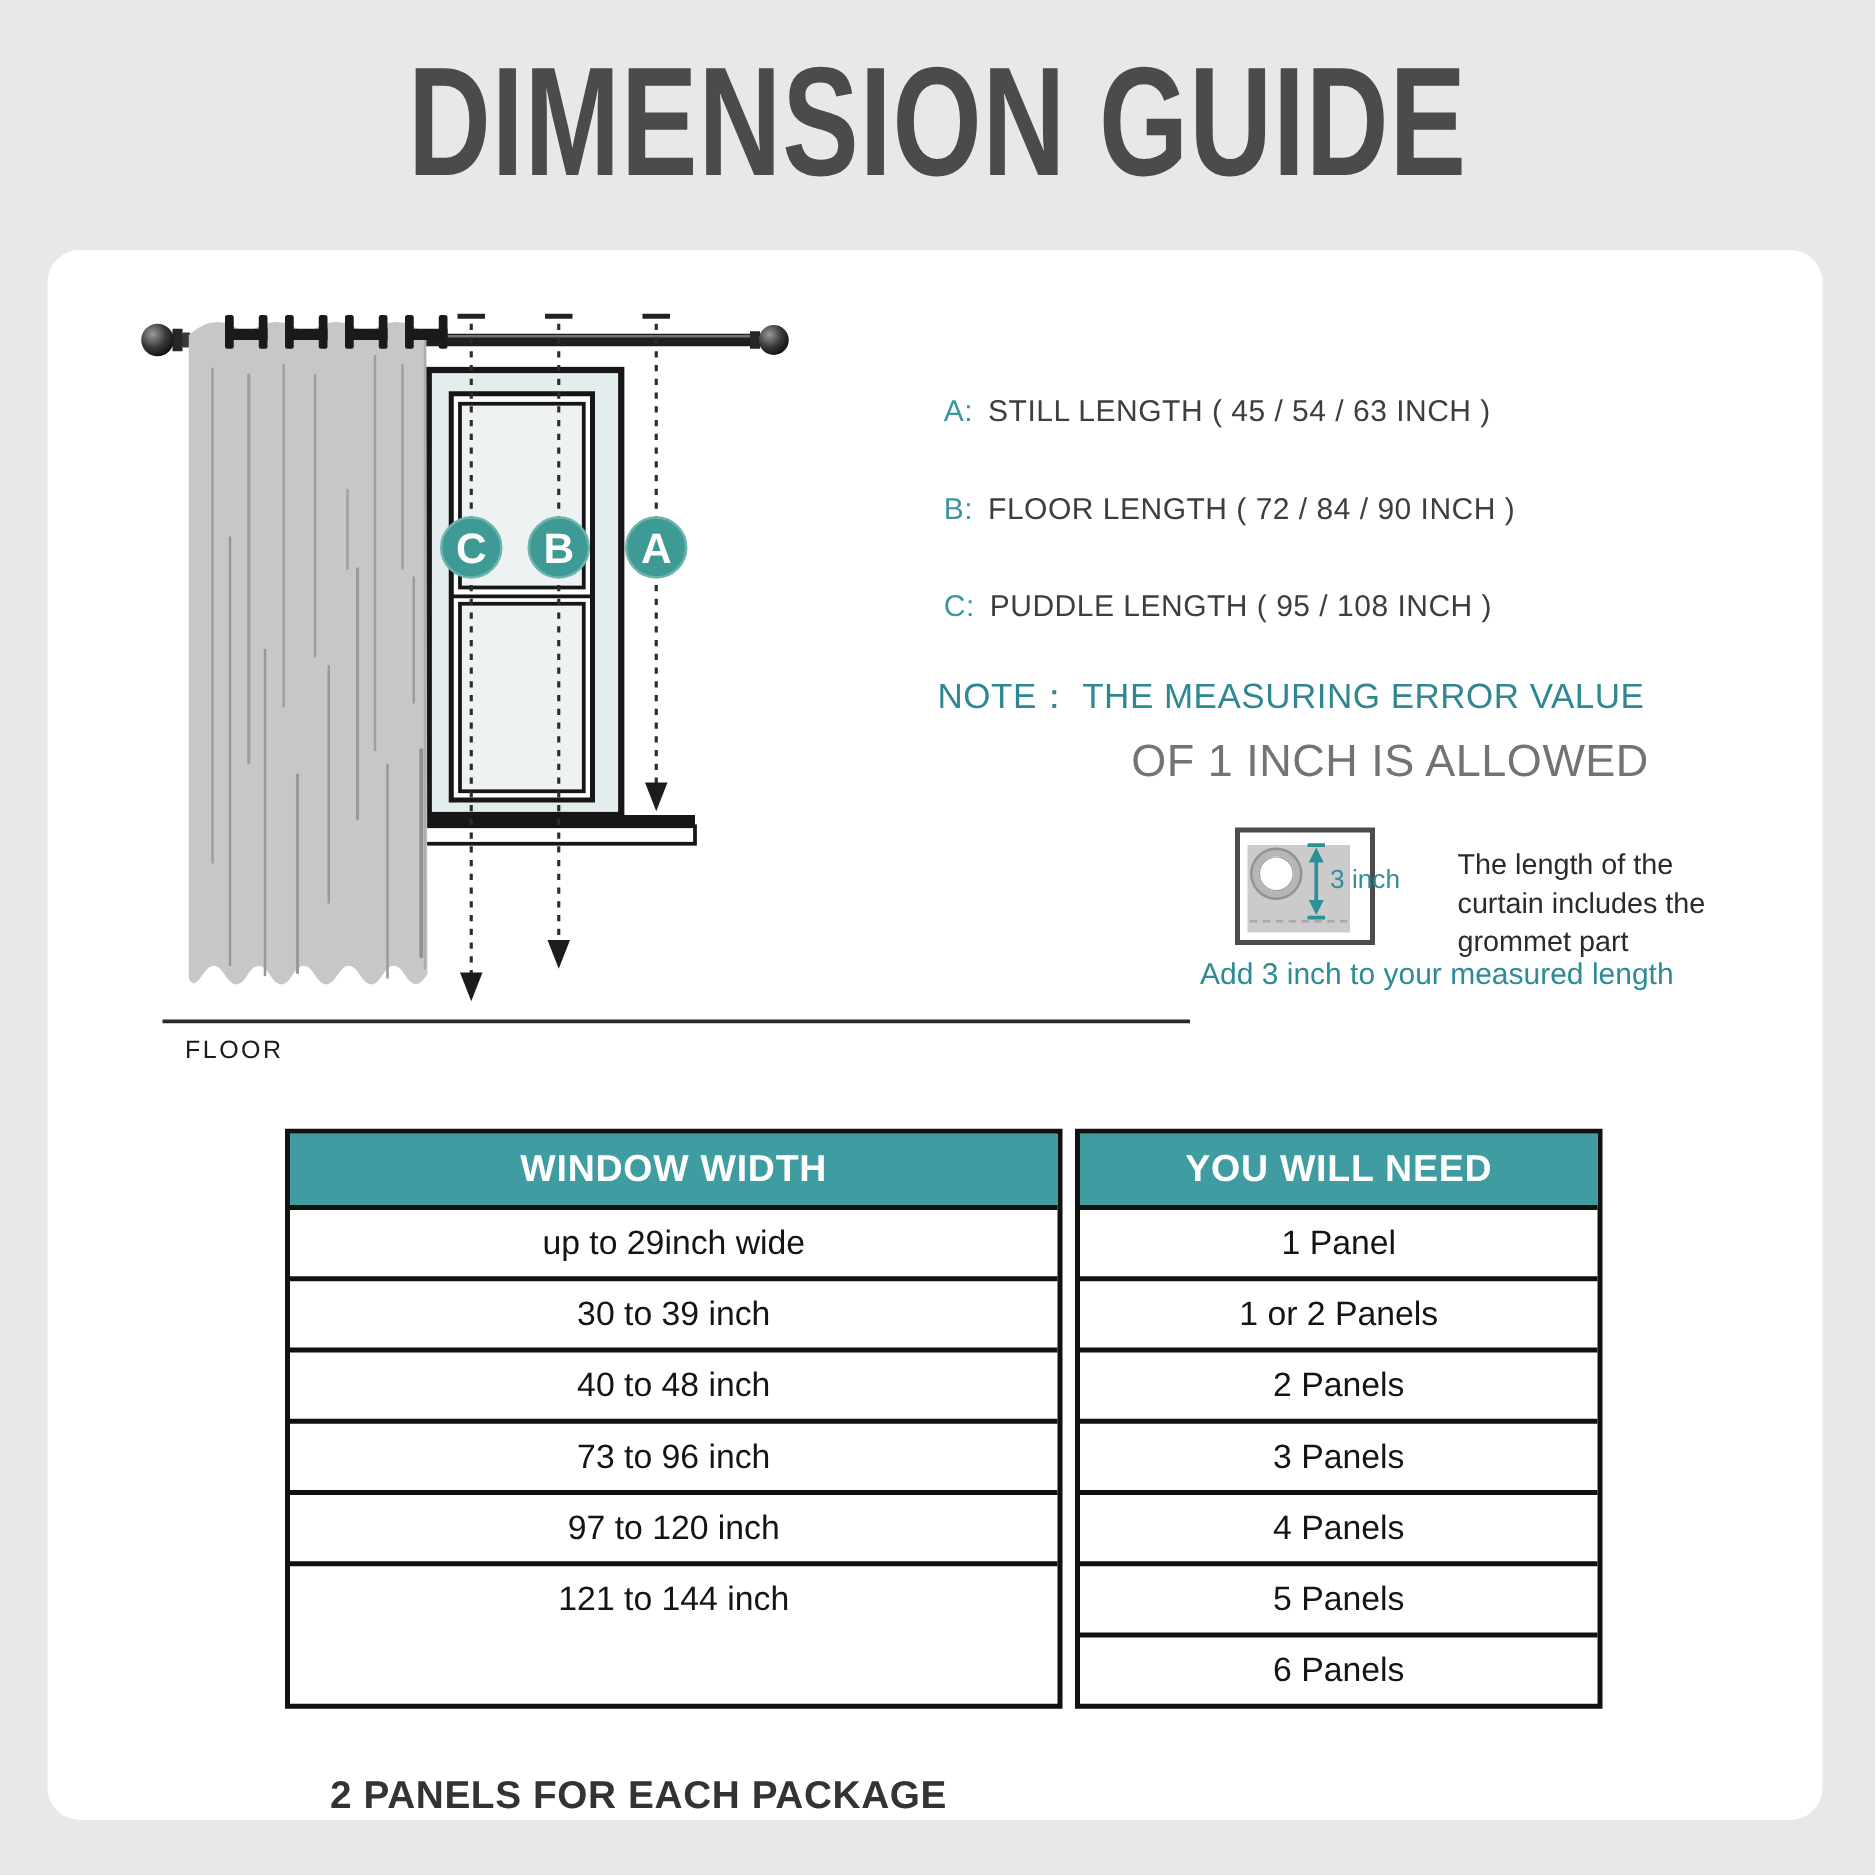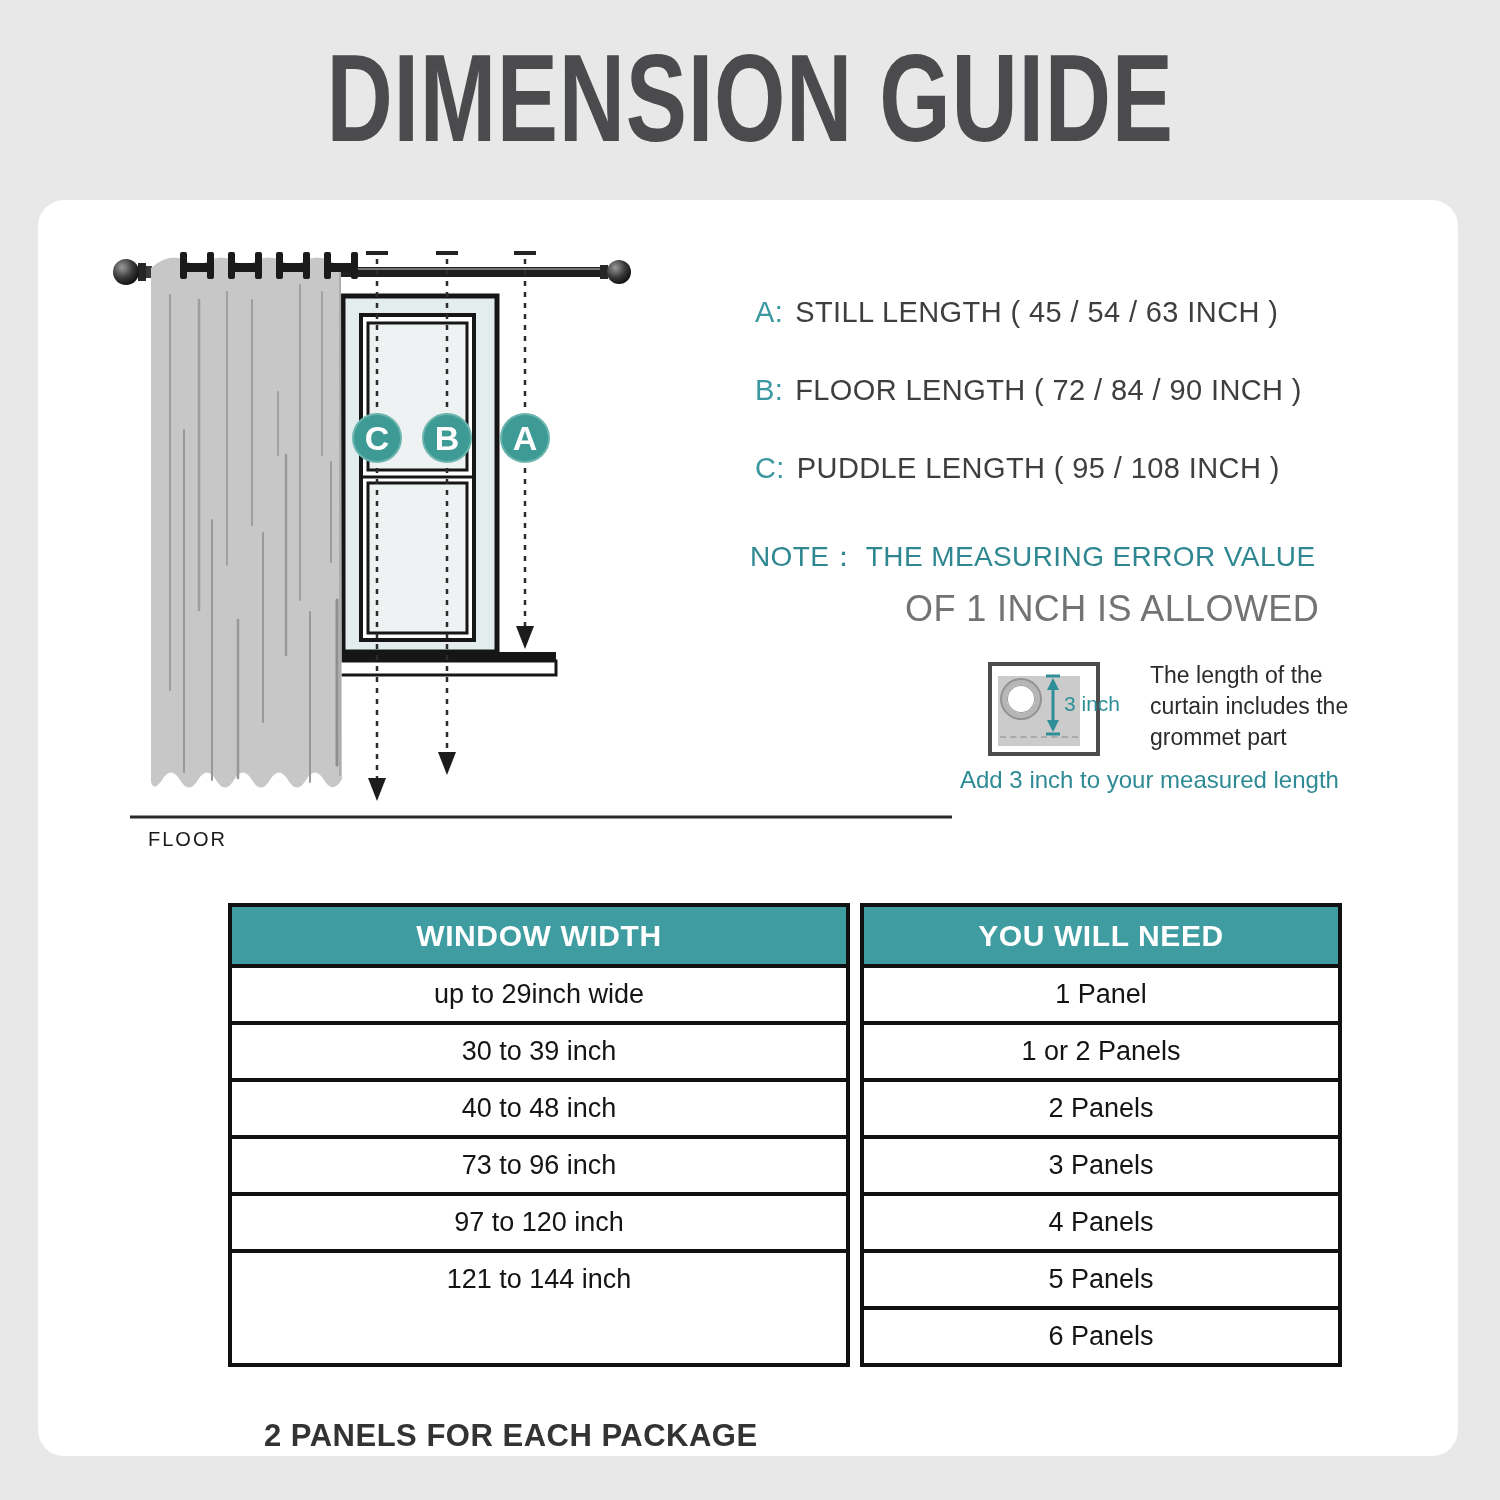--- a/index.html
+++ b/index.html
@@ -21,21 +21,21 @@
   }
   
   .card{
     position:absolute;left:38px;top:200px;width:1420px;height:1256px;
     background:#ffffff;border-radius:26px;
   }
   
   .illus{position:absolute;left:22px;top:25px;}
   
   .legend{position:absolute;left:717px;top:96px;width:660px;}
-  .legend-row{position:absolute;left:0;white-space:nowrap;font-size:29px;color:#3e3e40;letter-spacing:.4px;}
+  .legend-row{position:absolute;left:0;white-space:nowrap;font-size:24px;color:#3e3e40;letter-spacing:.4px;margin-top:20px;}
   .legend-row .legend-key{color:#3b97a0;margin-right:12px;}
   
   .note-l1{position:absolute;left:712px;top:338px;font-size:28px;color:#2e8791;white-space:nowrap;letter-spacing:.4px;}
   .note-l1 .note-prefix{margin-right:8px;}
   .note-l2{position:absolute;left:867px;top:388px;font-size:36px;color:#737373;white-space:nowrap;letter-spacing:.4px;text-align:right;}
   
   .grommet-box{
     position:absolute;left:950px;top:462px;width:104px;height:86px;
     border:4px solid #4c4c4c;background:#fff;
   }
@@ -49,32 +49,32 @@
   .grommet-ring{
     position:absolute;left:10px;top:14px;width:28px;height:28px;border-radius:50%;
     background:#ffffff;border:5px solid #b6b6b6;
     box-shadow:0 0 0 2px #929292, inset 0 0 0 1px #9c9c9c;
   }
   .grommet-arrow{position:absolute;left:50px;top:6px;}
   .grommet-measure{
     position:absolute;left:72px;top:26px;font-size:21px;color:#2f8f98;white-space:nowrap;
   }
   .grommet-desc{
-    position:absolute;left:1112px;top:460px;width:225px;margin:0;
+    position:absolute;left:1112px;top:460px;width:225px;margin:16px;
     font-size:23px;line-height:1.34;color:#2b2b2b;
   }
   .grommet-tip{
     position:absolute;left:922px;top:566px;margin:0;
     font-size:24px;color:#2e8b95;white-space:nowrap;
   }
   
   .dim-table{position:absolute;left:190px;top:703px;display:flex;gap:10px;}
   .dim-col{border:4px solid #111;box-sizing:border-box;background:#fff;}
   .dim-col.col-left{width:622px;}
-  .dim-col.col-right{width:482px;}
+  .dim-col.col-right{width:422px;}
   .dim-th{
     height:57px;background:#3f9da2;color:#ffffff;
     display:flex;align-items:center;justify-content:center;
     font-size:30px;font-weight:700;letter-spacing:.6px;
   }
   .dim-td{
     height:53px;border-top:4px solid #111;
     display:flex;align-items:center;justify-content:center;
     font-size:27px;color:#141414;
   }

